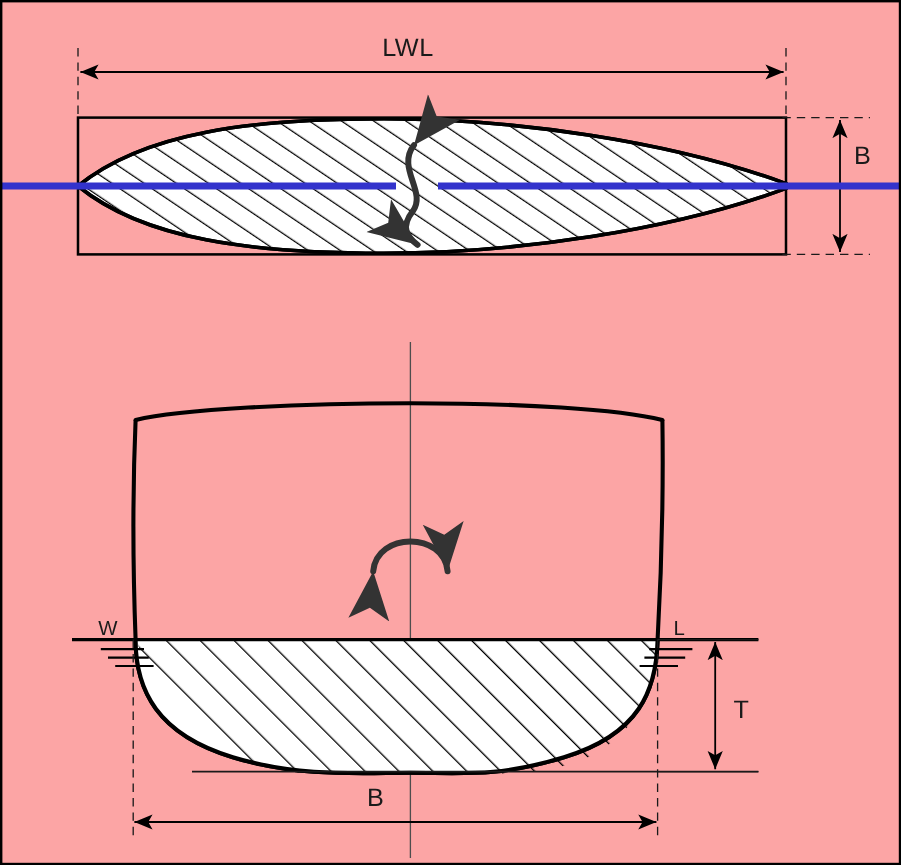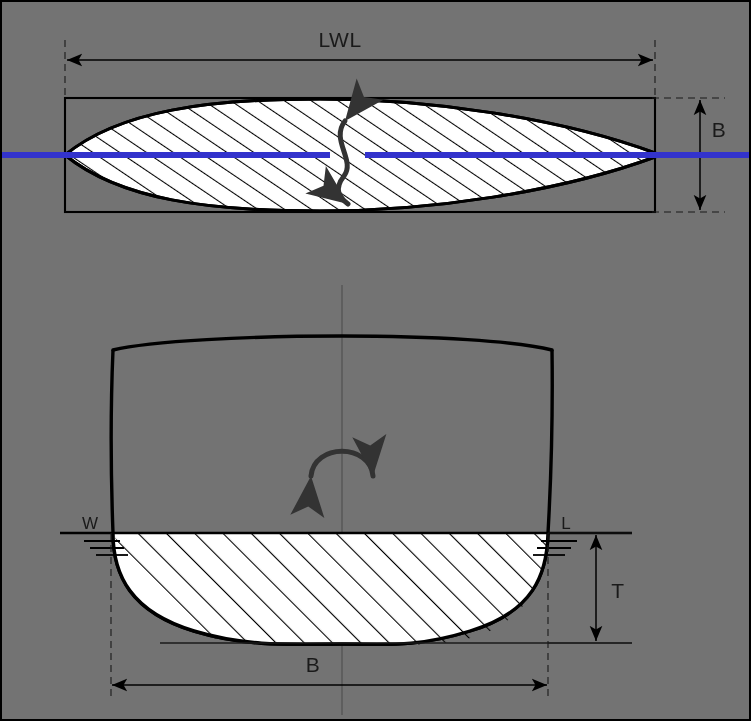--- a/index.html
+++ b/index.html
@@ -8,21 +8,21 @@
     padding: 0;
     background: #ffffff;
   }
   body {
     font-family: "Liberation Sans", sans-serif;
   }
   #page {
     position: relative;
     width: 751px;
     height: 721px;
-    background: #737373;
+    background: #fca5a5;
     box-sizing: border-box;
     overflow: hidden;
   }
   #frame-border {
     position: absolute;
     left: 0;
     top: 0;
     width: 751px;
     height: 721px;
     box-sizing: border-box;

